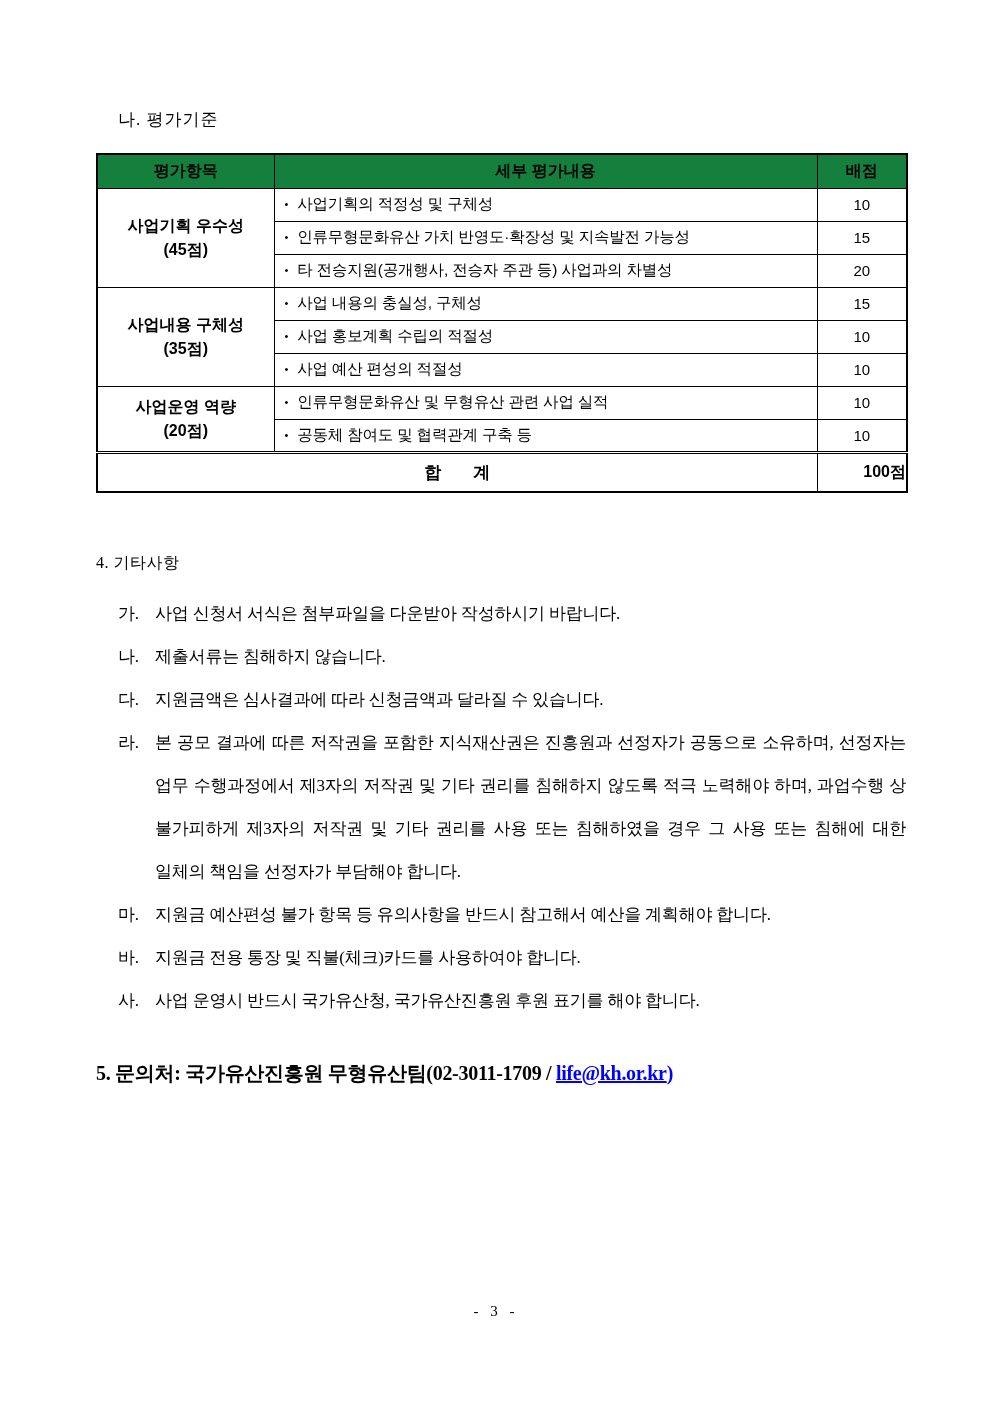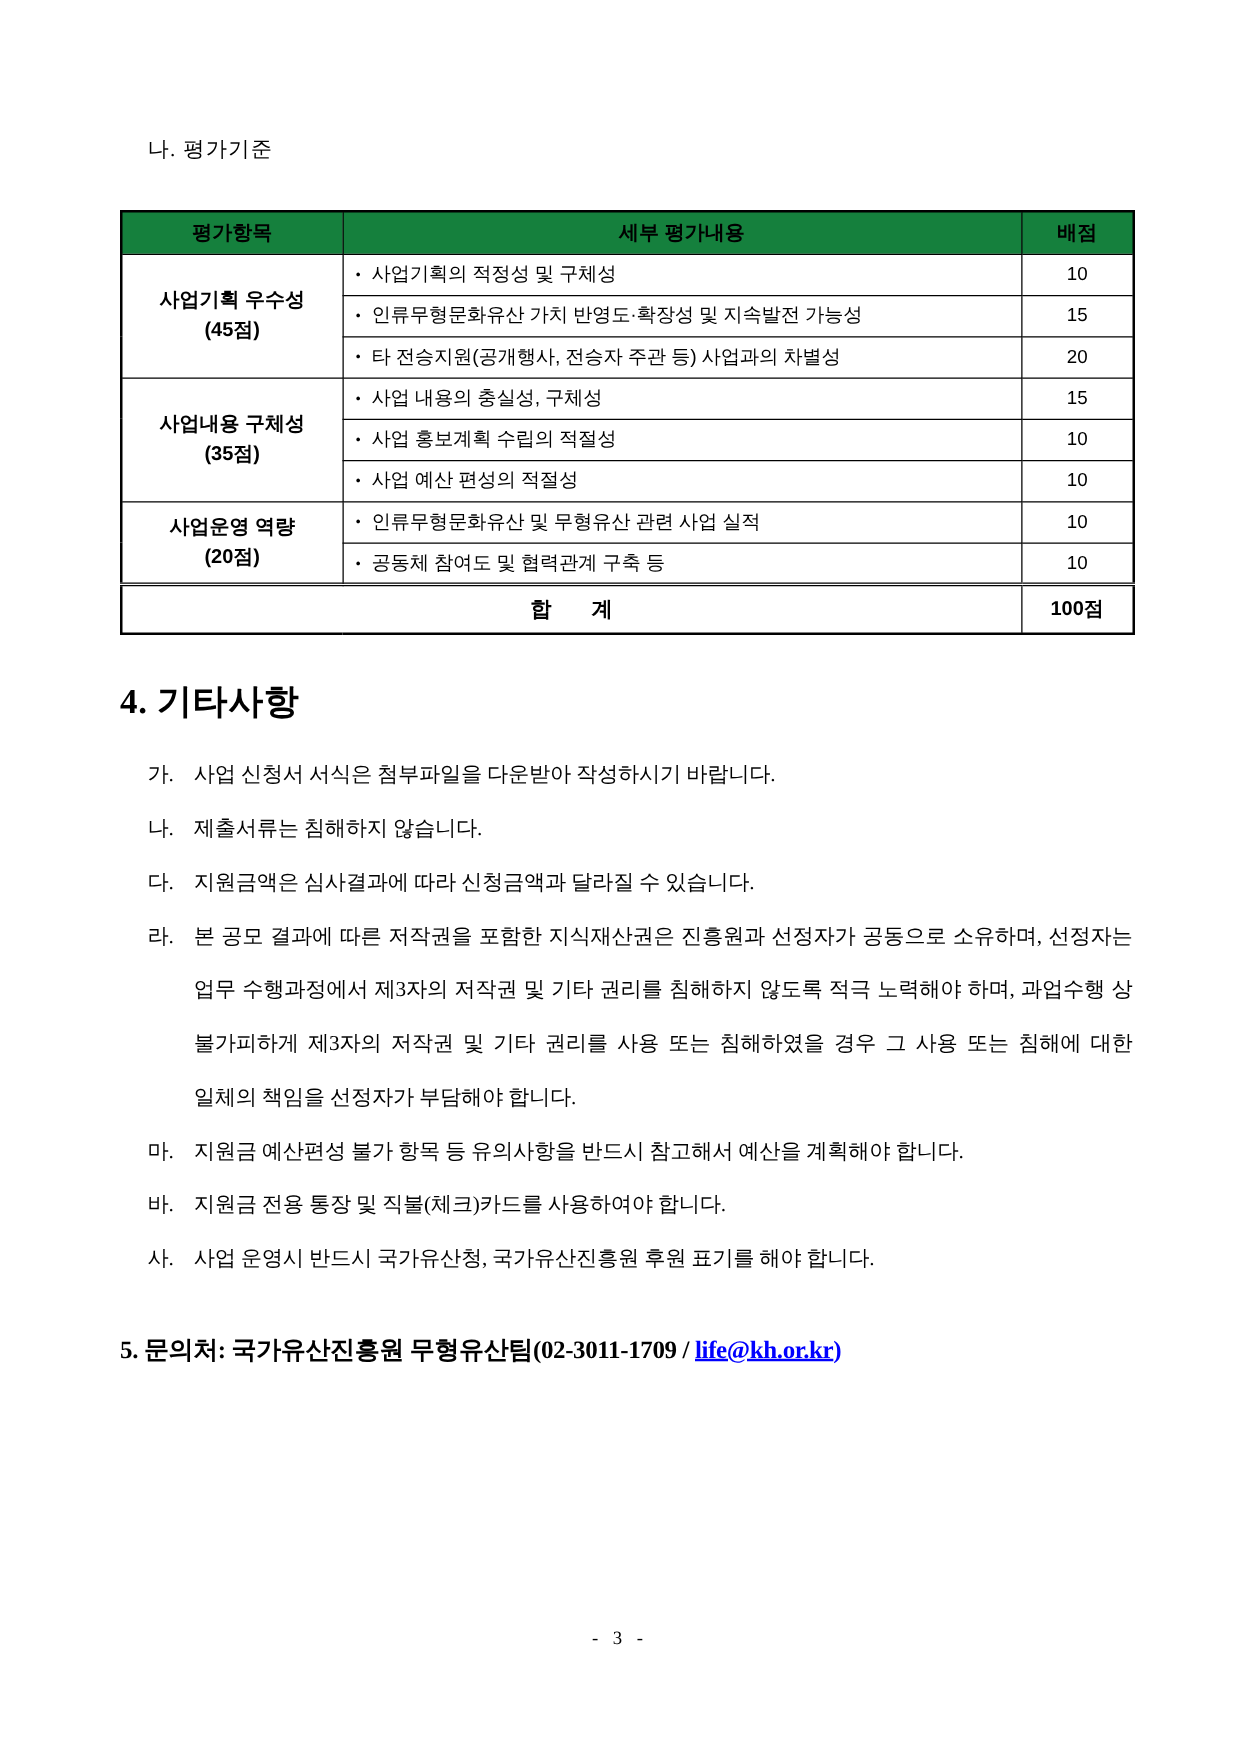--- a/index.html
+++ b/index.html
@@ -15,21 +15,21 @@
     position: relative;
     width: 992px;
     height: 1403px;
     padding: 108px 86px 0 96px;
   }
 
   
   .sub-heading {
     font-size: 17px;
     padding-left: 22px;
-    margin-bottom: 37px;
+    margin-bottom: 22px;
     letter-spacing: 1px;
   }
 
   
   table.eval {
     width: 810px;
     border-collapse: collapse;
     border: 2px solid #000;
     font-family: "Liberation Sans", "DejaVu Sans", sans-serif;
     table-layout: fixed;
@@ -78,28 +78,28 @@
   }
   td.total-label {
     font-size: 17px;
     font-weight: bold;
     text-align: center;
     word-spacing: 1.6em;
   }
   td.total-score {
     font-size: 16px;
     font-weight: bold;
-    text-align: center;
+    text-align: right;
   }
 
   
   .section4-title {
-    margin-top: 34px;
-    font-size: 28px;
-    font-weight: bold;
+    margin-top: 60px;
+    font-size: 16px;
+    font-weight: normal;
     letter-spacing: 0.5px;
   }
   .misc-list { margin-top: 18px; }
   .misc-item {
     display: flex;
     padding-left: 22px;
     font-size: 17px;
     line-height: 43px;
     letter-spacing: -0.2px;
   }

